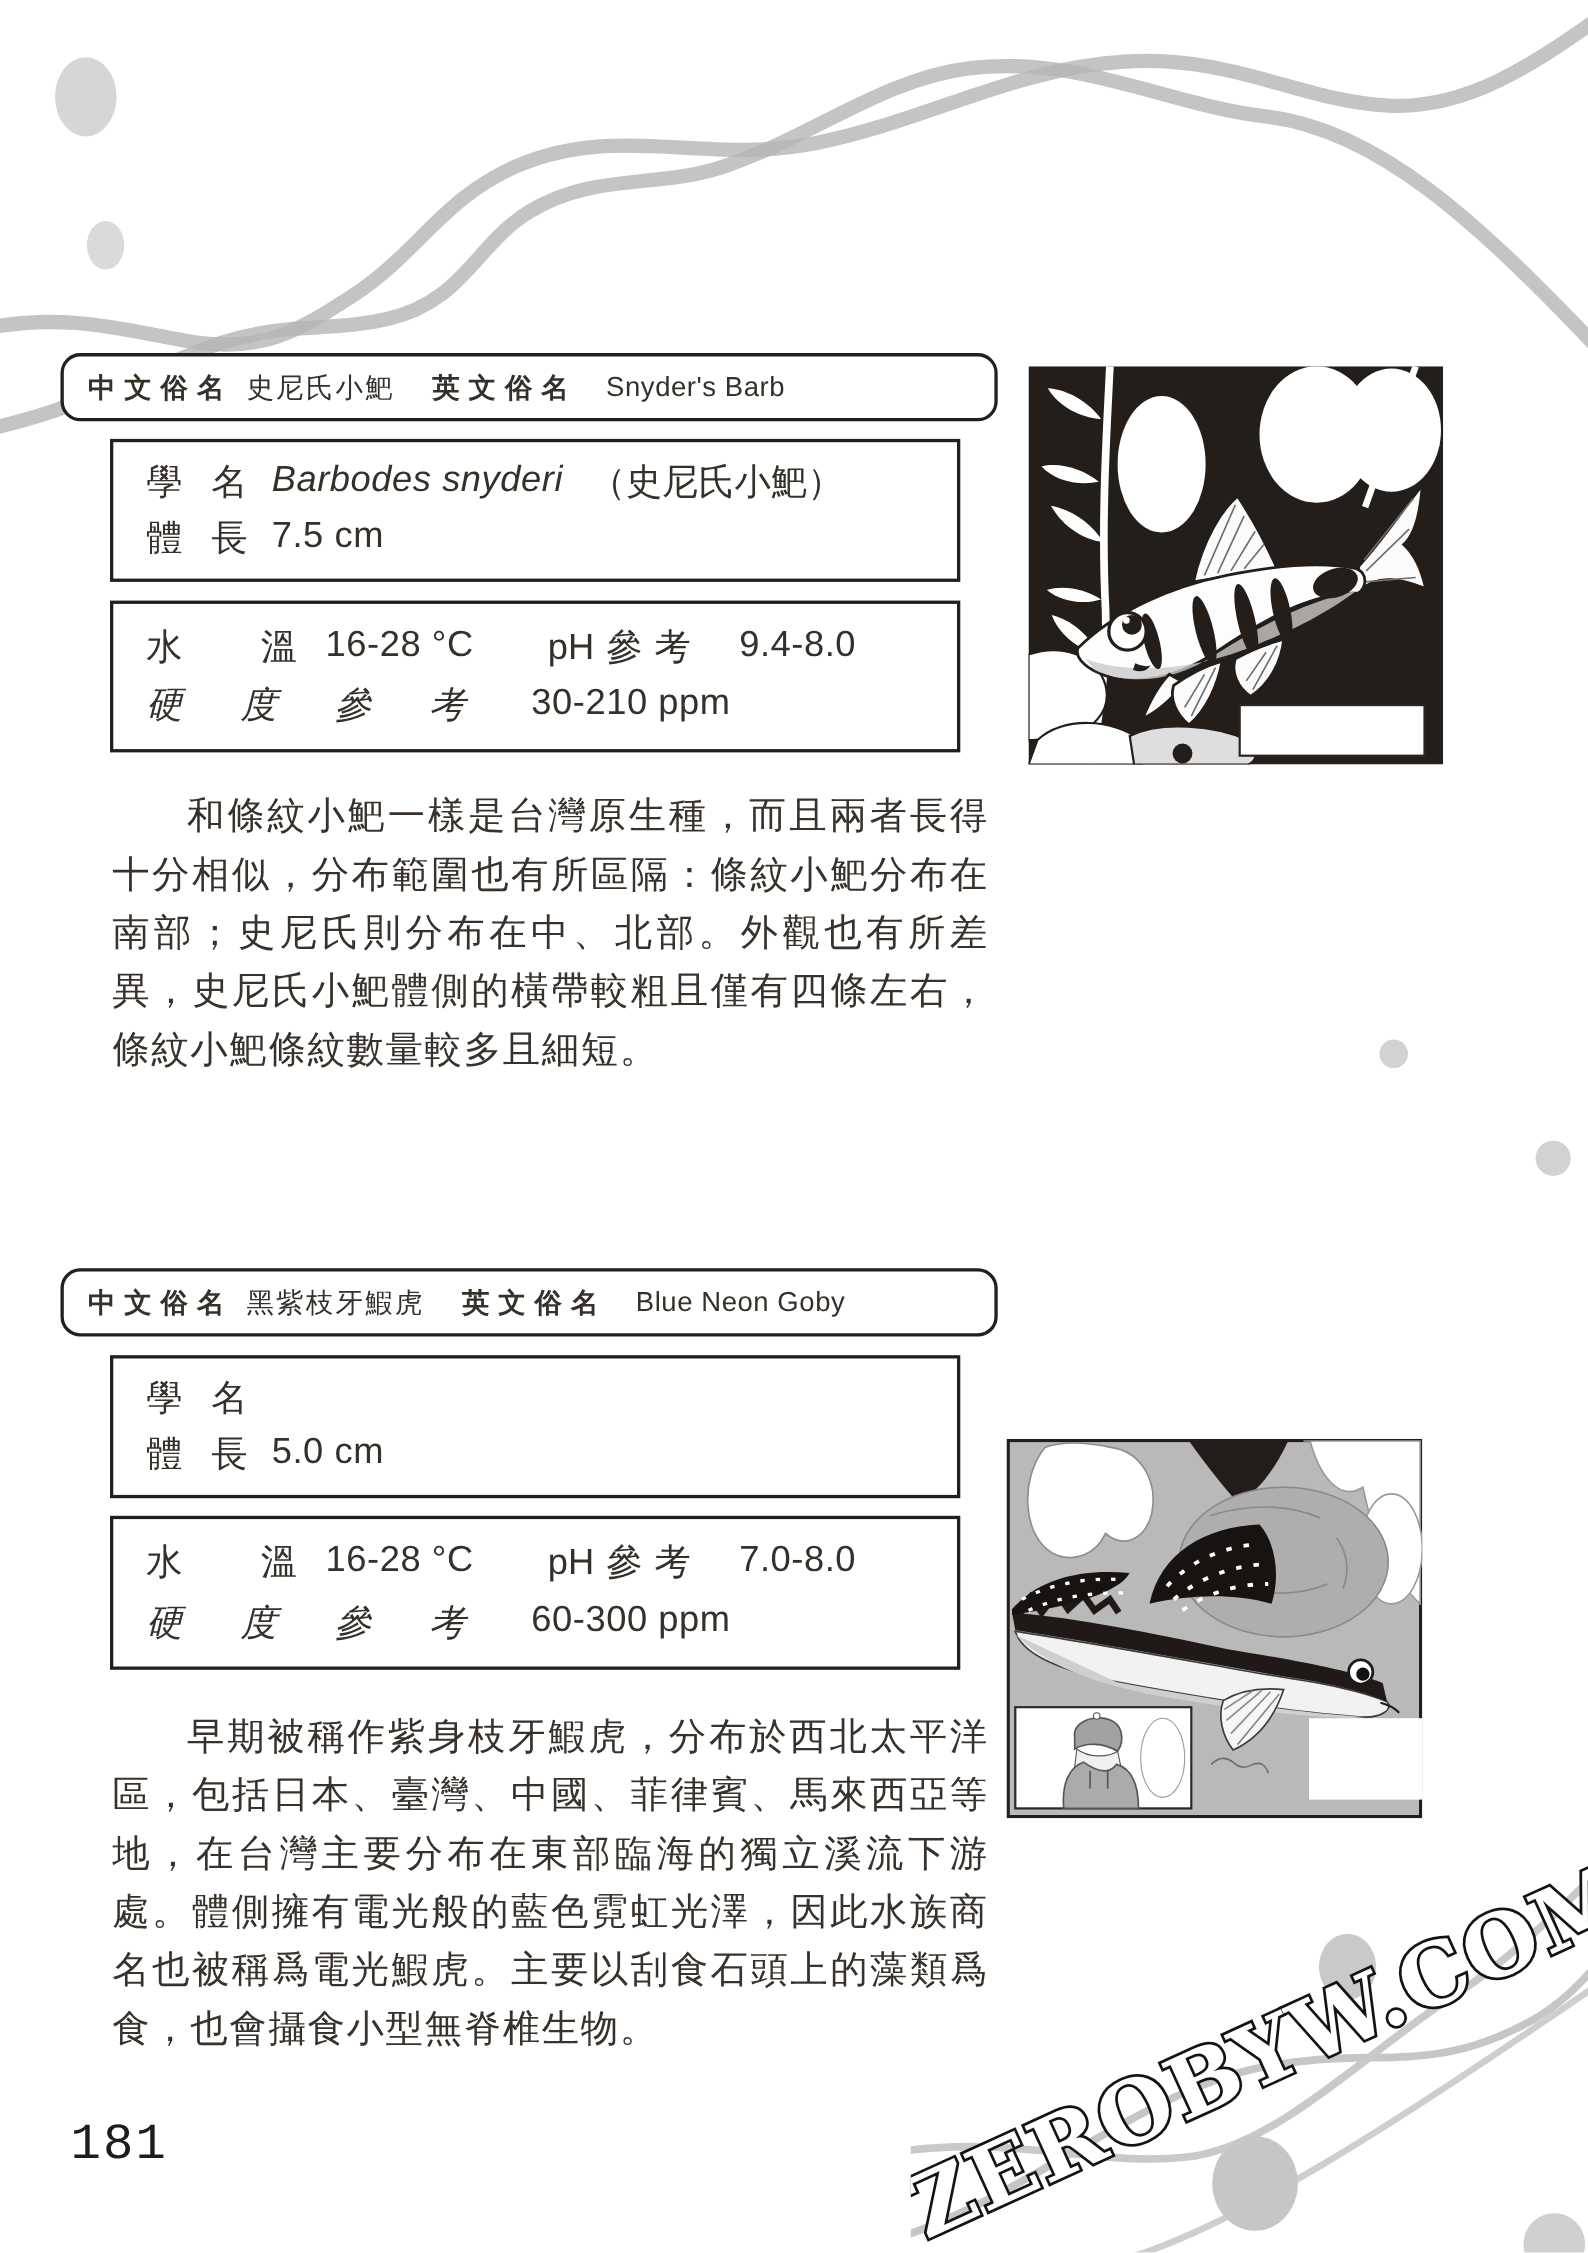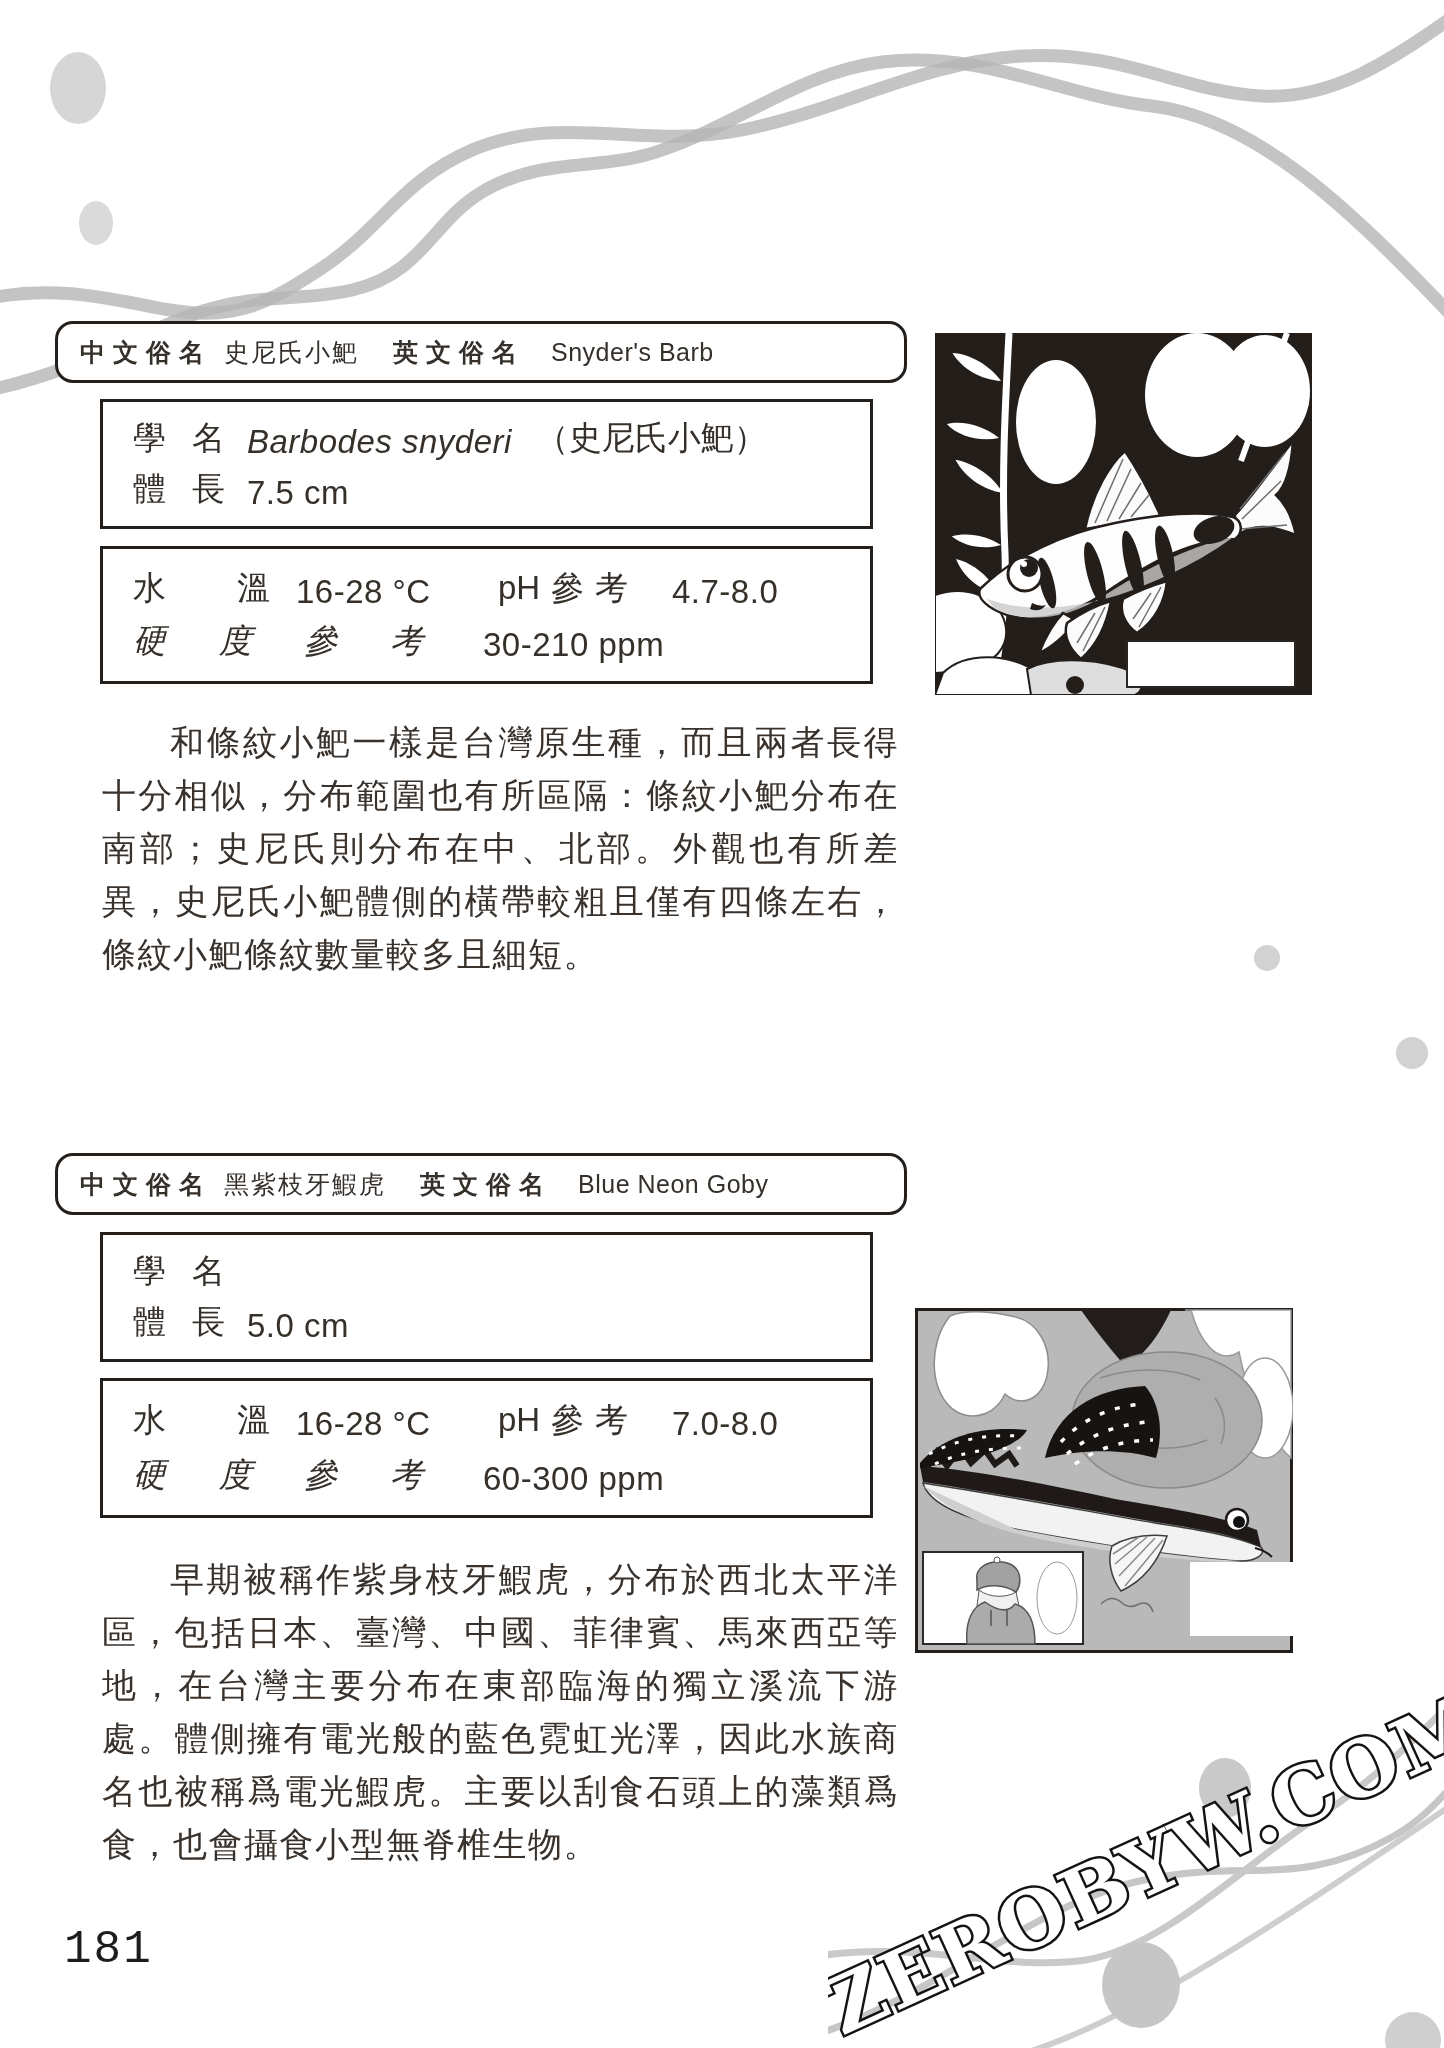--- a/index.html
+++ b/index.html
@@ -17,21 +17,21 @@
   }
   .hdr-label{font-weight:700;letter-spacing:8px;}
   .hdr-zh-name{margin-left:12px;margin-right:34px;letter-spacing:2px;}
   .hdr-en-name{margin-left:26px;letter-spacing:.5px;}
 
   .info-box{
     position:absolute;left:100px;width:773px;box-sizing:border-box;border:3.5px solid #241f1b;
     background:#fff;z-index:2;display:flex;flex-direction:column;justify-content:space-evenly;
     padding:8px 10px 8px 30px;font-size:33px;
   }
-  .row{display:flex;align-items:flex-end;white-space:nowrap;}
+  .row{display:flex;align-items:flex-start;white-space:nowrap;}
   .spread{display:inline-block;text-align:justify;text-align-last:justify;font-weight:500;}
   .w-name{width:92px;}
   .w-temp{width:137px;}
   .w-ph{width:130px;margin-left:34px;}
   .w-hard{width:290px;font-style:italic;}
   .sci-val{margin-left:22px;font-style:italic;letter-spacing:.5px;}
   .sci-zh{margin-left:24px;}
   .plain-val{margin-left:22px;letter-spacing:.5px;}
   .temp-val{margin-left:26px;width:168px;letter-spacing:.5px;}
   .ph-val{margin-left:44px;letter-spacing:.5px;}
@@ -85,21 +85,21 @@
       <span class="spread w-name">體長</span>
       <span class="plain-val">7.5 cm</span>
     </div>
   </div>
 
   <div class="info-box" style="top:546px;height:138px;">
     <div class="row">
       <span class="spread w-temp">水溫</span>
       <span class="temp-val">16-28 °C</span>
       <span class="spread w-ph">pH參考</span>
-      <span class="ph-val">4.7-8.0</span>
+      <span class="ph-val">9.4-8.0</span>
     </div>
     <div class="row">
       <span class="spread w-hard">硬度參考</span>
       <span class="hard-val">30-210 ppm</span>
     </div>
   </div>
 
   <svg id="illus-1" class="illus" viewBox="0 0 377 362" xmlns="http://www.w3.org/2000/svg">
     <rect x="1.5" y="1.5" width="374" height="359" fill="#241e1a" stroke="#241e1a" stroke-width="3"></rect>
 

